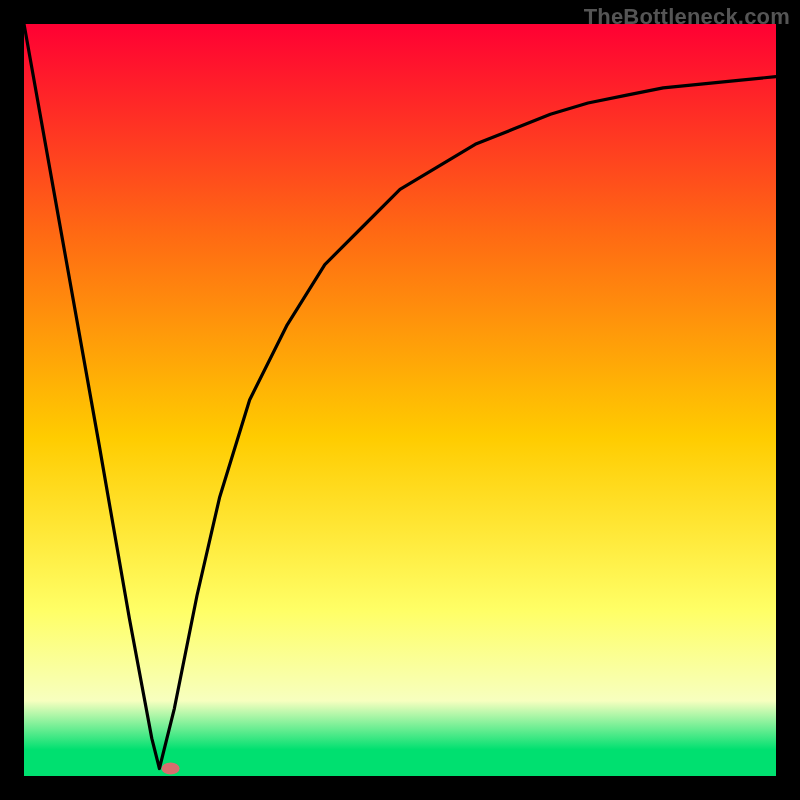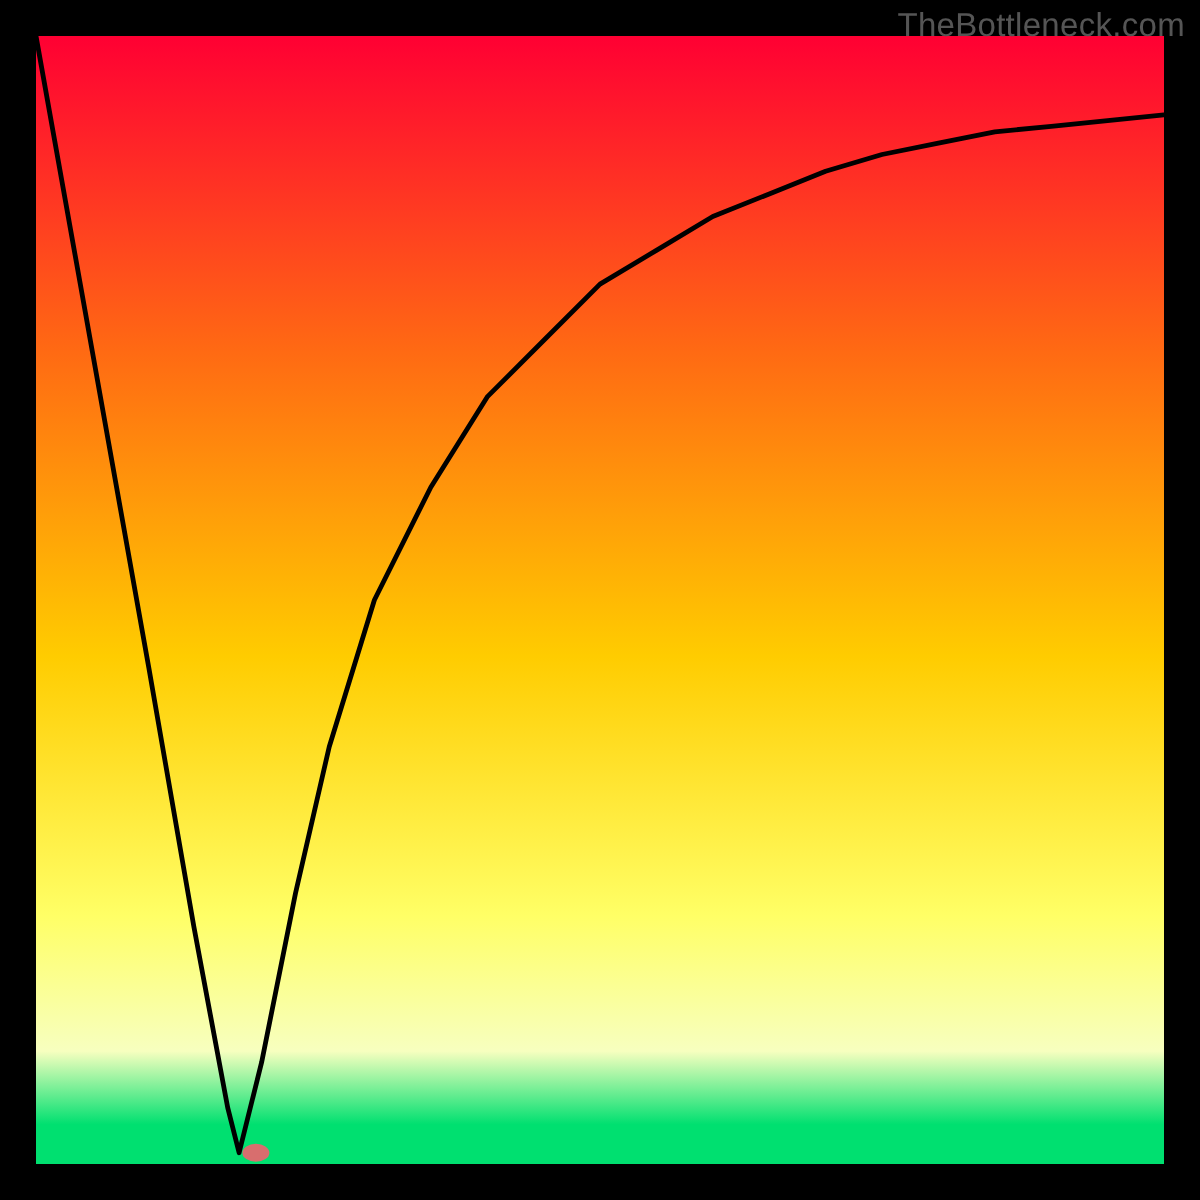--- a/index.html
+++ b/index.html
@@ -18,21 +18,21 @@
     width: 752px;
     height: 752px;
     background: #000;
   }
   .watermark {
     position: absolute;
     top: 4px;
     right: 10px;
     color: #555;
     font-size: 22px;
-    font-weight: 400;
+    font-weight: 700;
     letter-spacing: 0.2px;
     z-index: 5;
   }
 </style>
 </head>
 <body>
 
 <div class="watermark">TheBottleneck.com</div>
 
 <div class="frame">

